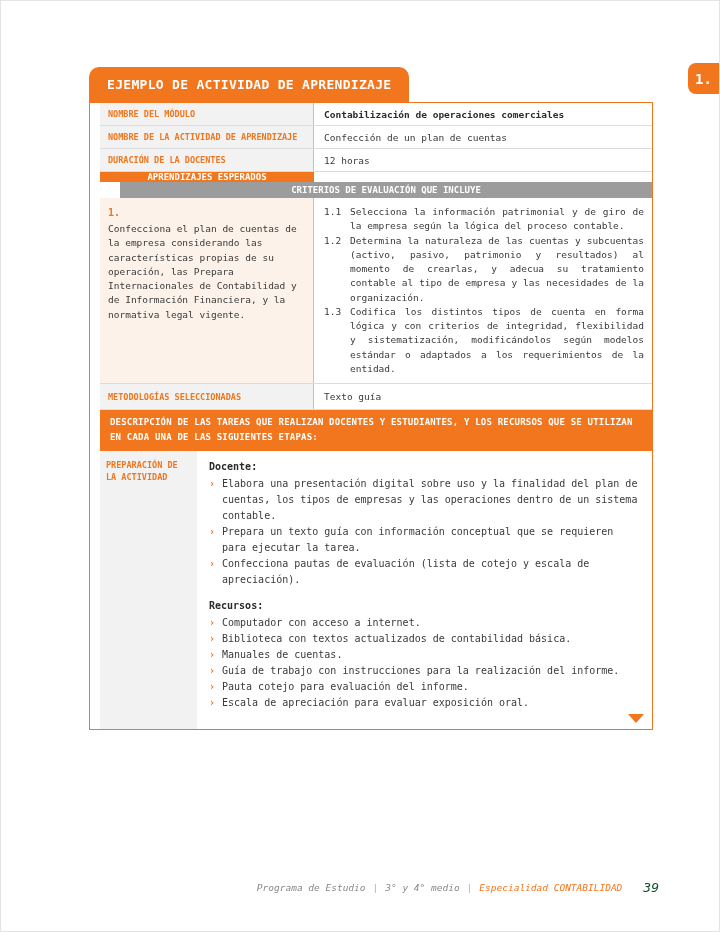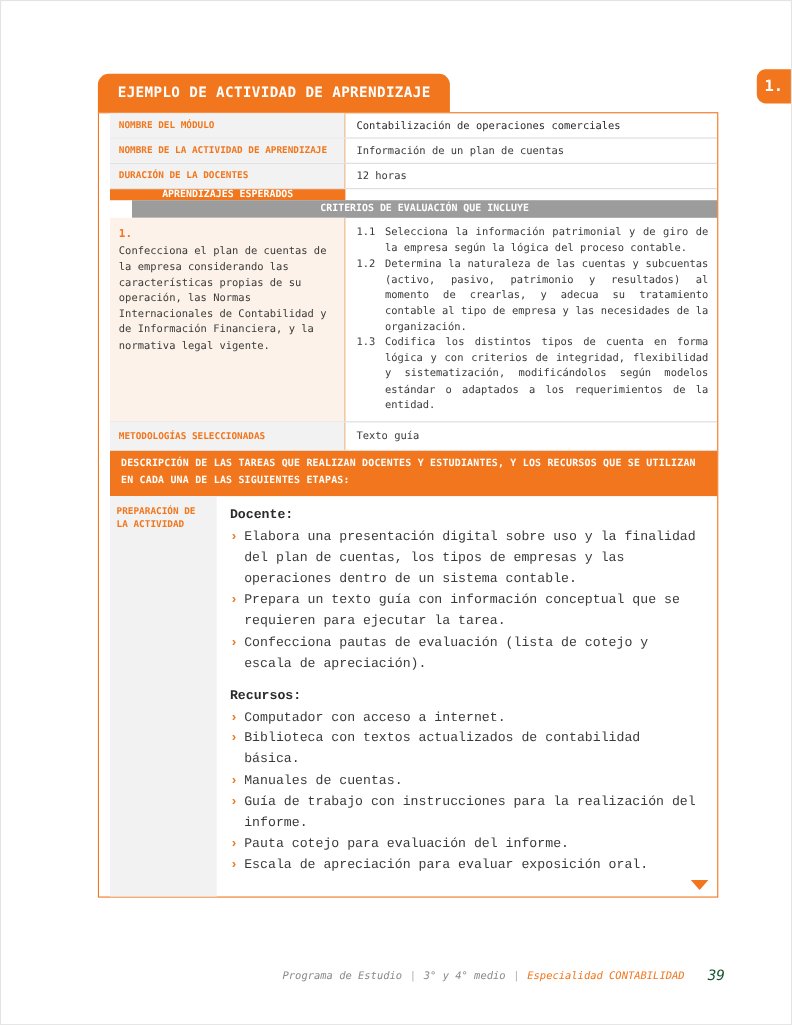--- a/index.html
+++ b/index.html
@@ -48,21 +48,21 @@
     color: #f1761d; font-size: 8.5px; font-weight: bold;
     display: flex; align-items: center;
     padding-left: 8px;
     border-right: 1px solid #e9b88a;
     white-space: nowrap; overflow: hidden;
   }
   .info-value {
     flex: 1; display: flex; align-items: center;
     padding-left: 10px; font-size: 9.5px; color: #3a3a3a;
   }
-  .info-value.bold { font-weight: normal; color: #2b2b2b; }
+  .info-value.bold { font-weight: bold; color: #2b2b2b; }
   
   .head-row { height: 26px; flex-direction: column; }
   .head-left {
     width: 214px; background: #f1761d; color: #fff;
     font-size: 9px; font-weight: bold;
     display: flex; align-items: center; justify-content: center;
     text-align: center;
   }
   .head-right {
     flex: 1; background: #9c9c9c; color: #fff;
@@ -93,21 +93,21 @@
     padding: 5px 10px 6px 10px;
     letter-spacing: .2px;
   }
   
   .prep-row { min-height: 216px; position: relative; }
   .prep-label {
     width: 97px; flex: none; background: #f2f2f2;
     color: #f1761d; font-size: 8.5px; font-weight: bold;
     padding: 8px 6px; line-height: 1.5;
   }
-  .prep-content { flex: 1; padding: 8px 14px 18px 12px; font-size: 12px; color: #3a3a3a; font-family: Liberation Mono, monospace; }
+  .prep-content { flex: 1; padding: 8px 14px 18px 12px; font-size: 10px; color: #3a3a3a; }
   .group-heading { font-weight: bold; color: #2b2b2b; margin: 2px 0 4px 0; }
   .group-heading.second { margin-top: 12px; }
   .bullet { display: flex; line-height: 1.6; }
   .bullet .chev { width: 13px; flex: none; color: #f1761d; font-weight: bold; }
   .bullet .btext { flex: 1; }
   .down-arrow {
     position: absolute; right: 8px; bottom: 6px;
     width: 0; height: 0;
     border-left: 8px solid transparent;
     border-right: 8px solid transparent;
@@ -139,36 +139,36 @@
   </div>
 
   <div class="table">
 
     <div class="row info-row">
       <div class="info-label">NOMBRE DEL MÓDULO</div>
       <div class="info-value bold">Contabilización de operaciones comerciales</div>
     </div>
     <div class="row info-row">
       <div class="info-label">NOMBRE DE LA ACTIVIDAD DE APRENDIZAJE</div>
-      <div class="info-value">Información de un plan de cuentas</div>
+      <div class="info-value">Confección de un plan de cuentas</div>
     </div>
     <div class="row info-row">
       <div class="info-label">DURACIÓN DE LA DOCENTES</div>
       <div class="info-value">12 horas</div>
     </div>
 
     <div class="row head-row">
       <div class="head-left">APRENDIZAJES ESPERADOS</div>
       <div class="head-right">CRITERIOS DE EVALUACIÓN QUE INCLUYE</div>
     </div>
 
     <div class="row content-row">
       <div class="learning-cell">
         <span class="learning-num">1.</span>
-        <span>Confecciona el plan de cuentas de la empresa considerando las características propias de su operación, las Normas Internacionales de Contabilidad y de Información Financiera, y la normativa legal vigente.</span>
+        <span>Confecciona el plan de cuentas de la empresa considerando las características propias de su operación, las Prepara Internacionales de Contabilidad y de Información Financiera, y la normativa legal vigente.</span>
       </div>
       <div class="criteria-cell">
         <div class="crit-item">
           <span class="crit-num">1.1</span>
           <span class="crit-text">Selecciona la información patrimonial y de giro de la empresa según la lógica del proceso contable.</span>
         </div>
         <div class="crit-item">
           <span class="crit-num">1.2</span>
           <span class="crit-text">Determina la naturaleza de las cuentas y subcuentas (activo, pasivo, patrimonio y resultados) al momento de crearlas, y adecua su tratamiento contable al tipo de empresa y las necesidades de la organización.</span>
         </div>

